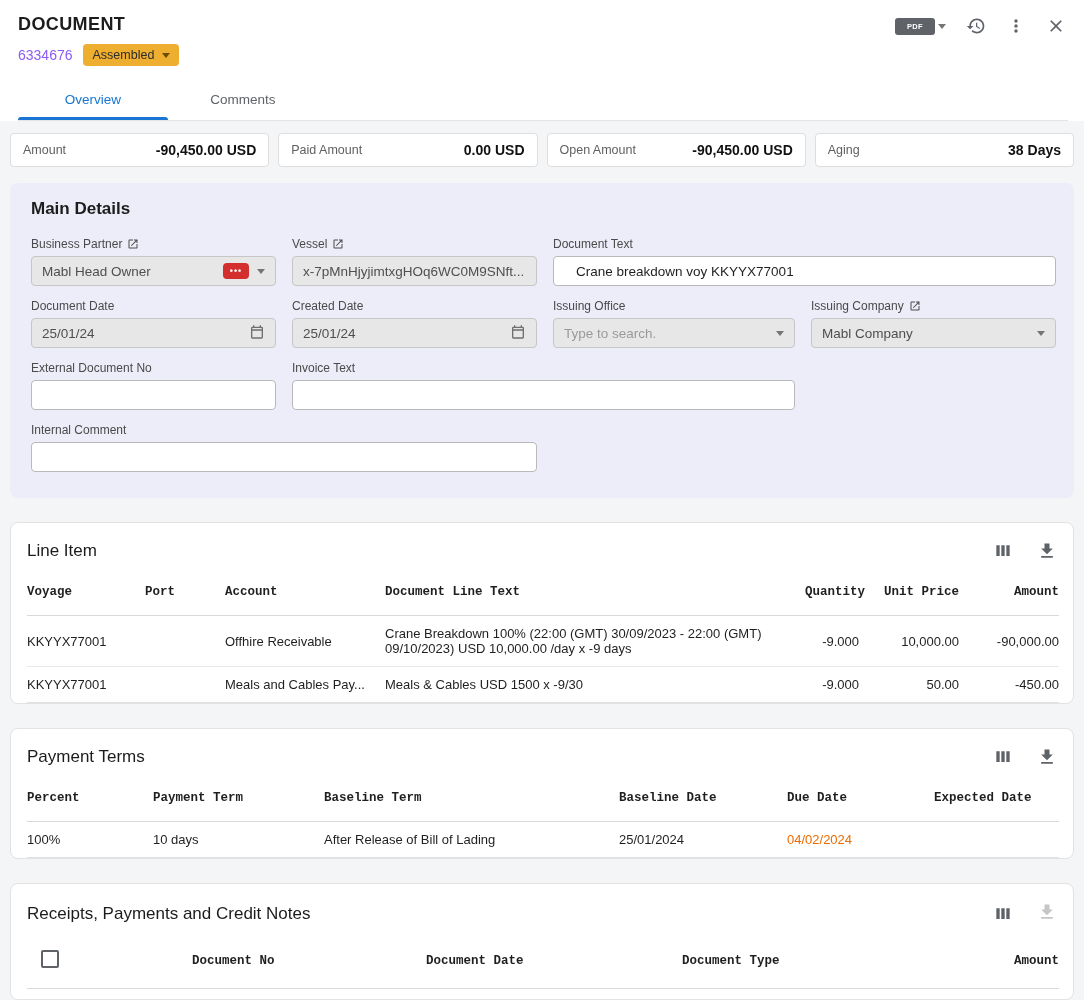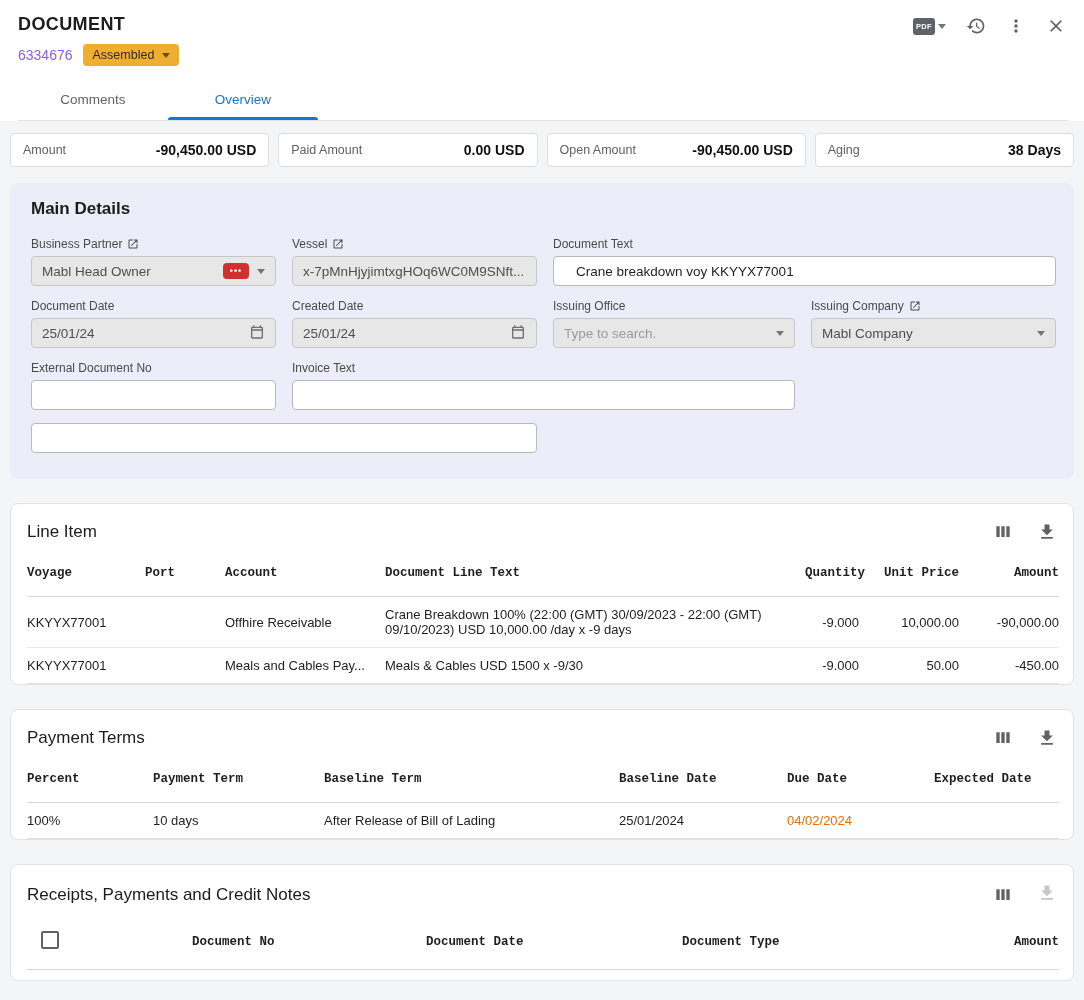--- a/index.html
+++ b/index.html
@@ -18,21 +18,21 @@
     background:#eeae30; color:#2d2d2d; font-size:12.5px; font-weight:500;
     border-radius:4px; padding:4px 9px 4px 10px; display:inline-flex; align-items:center; gap:8px;
     cursor:pointer;
   }
   .status-badge .caret { border-top-color:#6b4e00; }
   .header-icons { position:absolute; top:16px; right:18px; display:flex; align-items:center; gap:20px; }
   .icon-btn { display:inline-flex; align-items:center; gap:3px; cursor:pointer; color:#5f6368; }
   .icon-btn svg { fill:#5f6368; }
   .pdf-chip {
     background:#5f6368; color:#fff; font-size:7.5px; font-weight:bold;
-    border-radius:3px; width:22px; height:17px; display:inline-flex; align-items:center; justify-content:center;
+    border-radius:3px; width:40px; height:17px; display:inline-flex; align-items:center; justify-content:center;
     letter-spacing:.3px;
   }
   .caret {
     width:0; height:0; border-left:4px solid transparent; border-right:4px solid transparent;
     border-top:5px solid #757575; display:inline-block;
   }
   
   .tabs { display:flex; margin-top:14px; border-bottom:1px solid #e4e4e4; }
   .tab { width:150px; text-align:center; padding:12px 0 13px; font-size:13.5px; color:#5f6368; cursor:pointer; position:relative; }
   .tab.active { color:#1876d2; font-weight:500; }
@@ -132,22 +132,22 @@
         </svg>
     </span>
     <span class="icon-btn">
       <svg width="20" height="20" viewBox="0 0 24 24">
           <path d="M19 6.41 17.59 5 12 10.59 6.41 5 5 6.41 10.59 12 5 17.59 6.41 19 12 13.41 17.59 19 19 17.59 13.41 12z"></path>
         </svg>
     </span>
   </div>
 
   <div class="tabs">
+    <div class="tab active">Overview</div>
     <div class="tab">Comments</div>
-    <div class="tab active">Overview</div>
   </div>
 </div>
 
 <div class="summary-row">
   <div class="summary-card">
     <span class="lbl">Amount</span>
     <span class="val">-90,450.00 USD</span>
   </div>
   <div class="summary-card">
     <span class="lbl">Paid Amount</span>
@@ -261,20 +261,23 @@
     </div>
 
     <div class="span2">
       <div class="field-label">
         <span>Invoice Text</span>
       </div>
       <input class="field-input" type="text" style="">
     </div>
 
     <div class="span2">
+      <div class="field-label">
+        <span>Internal Comment</span>
+      </div>
       <input class="field-input" type="text" style="">
     </div>
   </div>
 </div>
 
 <div class="card">
   <div class="card-head">
     <div class="section-title" style="font-weight:500;">Line Item</div>
     <div class="card-icons">
       <svg width="20" height="20" viewBox="0 0 24 24">

